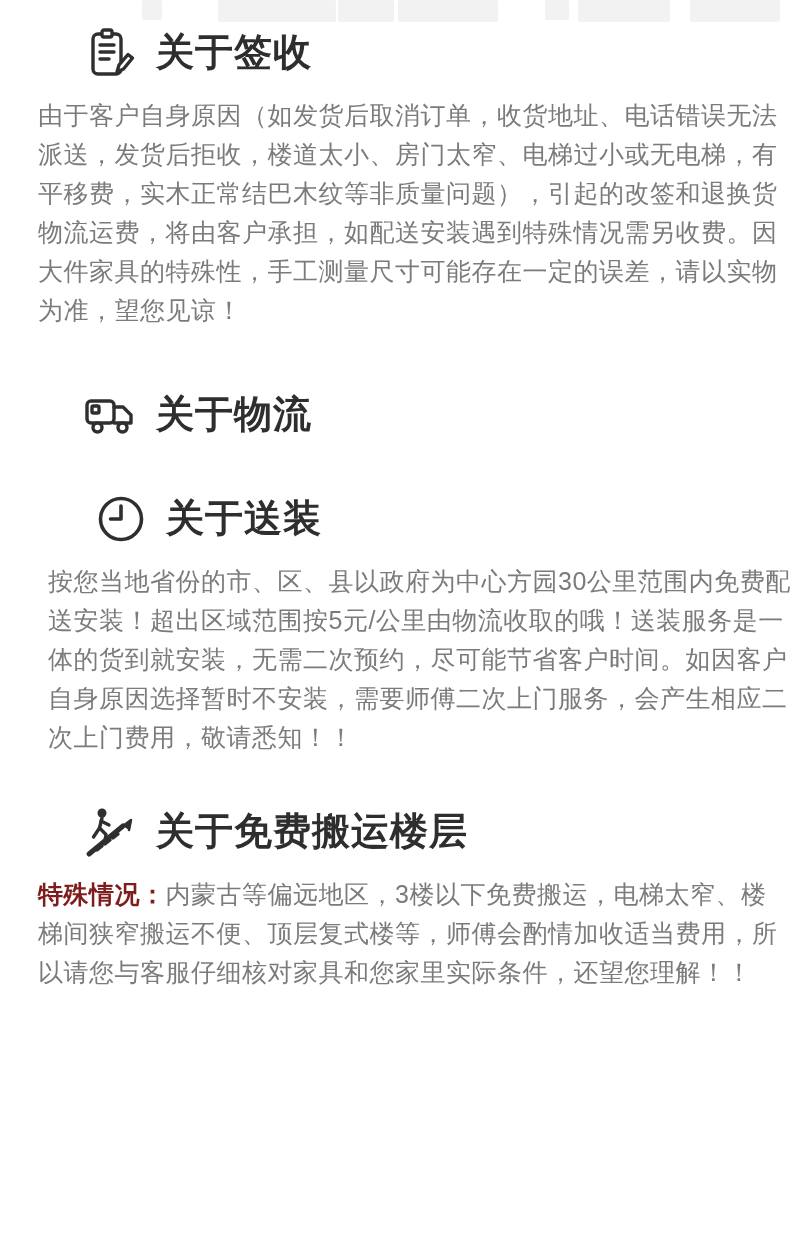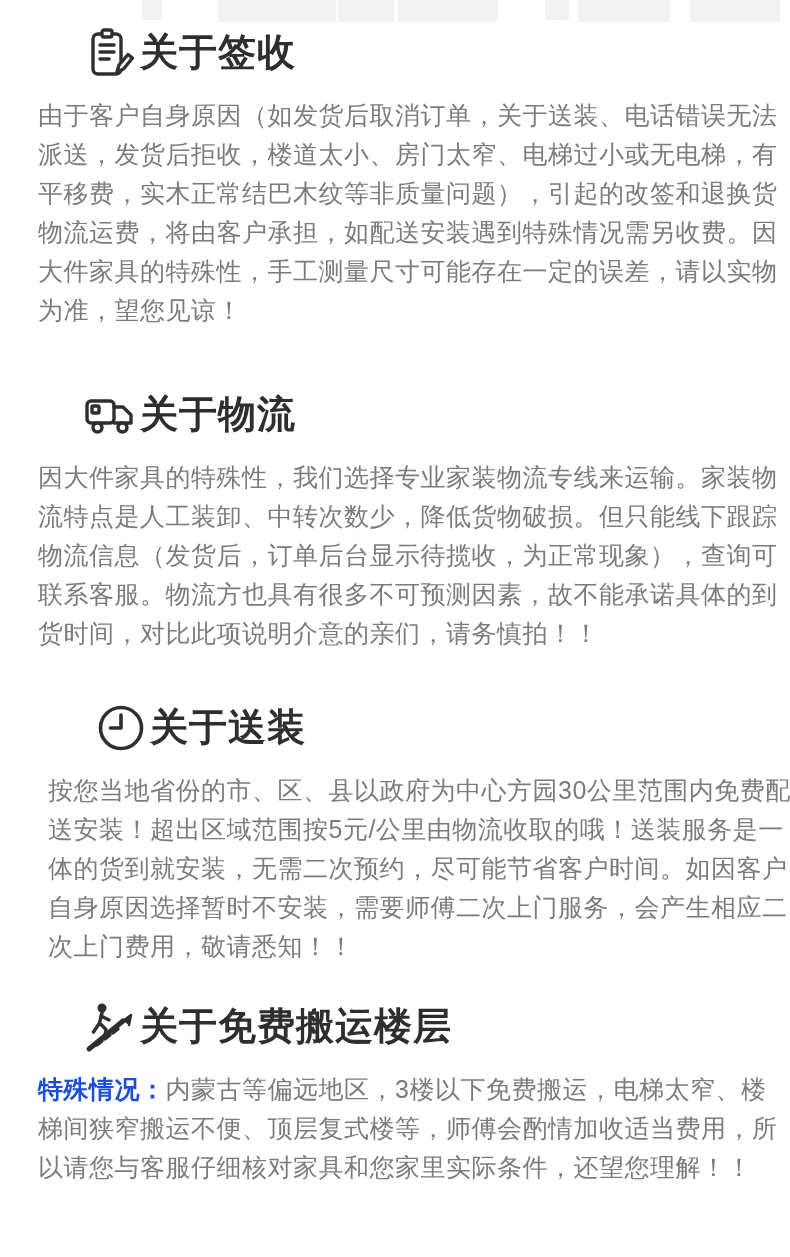--- a/index.html
+++ b/index.html
@@ -15,20 +15,21 @@
   .remnant {
     position: absolute;
     background: #f2f2f2;
     border-radius: 2px;
   }
   .section { position: relative; }
   .section-header {
     display: flex;
     align-items: center;
     padding-left: 82px;
+    gap: 16px;
   }
   .section-icon {
     width: 58px;
     height: 58px;
     flex: 0 0 58px;
     display: flex;
     align-items: center;
     justify-content: center;
   }
   .section-icon svg { width: 56px; height: 56px; display: block; }
@@ -43,26 +44,26 @@
     margin-top: 14px;
     padding-left: 38px;
     font-size: 25px;
     line-height: 39px;
     color: #7b7b7b;
     white-space: pre;
     letter-spacing: 0.5px;
   }
   .strong-label {
     font-weight: 700;
-    color: #1d4ed8;
+    color: #7f1d1d;
   }
   .s1 { margin-top: 24px; }
   .s2 { margin-top: 56px; }
   .s3 { margin-top: 46px; margin-left: 10px; }
-  .s4 { margin-top: 32px; }
+  .s4 { margin-top: 46px; }
 </style>
 </head>
 <body>
 
 <div>
   <div class="remnant" style="left:142px; top:0; width:20px; height:20px;"></div>
   <div class="remnant" style="left:218px; top:0; width:118px; height:22px;"></div>
   <div class="remnant" style="left:338px; top:0; width:56px; height:22px;"></div>
   <div class="remnant" style="left:398px; top:0; width:84px; height:22px;"></div>
   <div class="remnant" style="left:452px; top:0; width:46px; height:22px;"></div>
@@ -78,46 +79,41 @@
         <rect x="10" y="9" width="28" height="40" rx="5"></rect>
         <rect x="19" y="5" width="10" height="7" rx="2" fill="#ffffff"></rect>
         <line x1="17" y1="20" x2="31" y2="20"></line>
         <line x1="17" y1="27" x2="31" y2="27"></line>
         <line x1="17" y1="34" x2="26" y2="34"></line>
         <path d="M34 47 l2 -7 L45 29.5 l4.5 3.5 L40.5 44 l-6.5 3z" fill="#ffffff"></path>
       </svg>
     </span>
     <span class="section-title">关于签收</span>
   </div>
-  <p class="body-text"><span>由于客户自身原因（如发货后取消订单，关于送装、电话错误无法
+  <p class="body-text"><span>由于客户自身原因（如发货后取消订单，收货地址、电话错误无法
 派送，发货后拒收，楼道太小、房门太窄、电梯过小或无电梯，有
 平移费，实木正常结巴木纹等非质量问题），引起的改签和退换货
 物流运费，将由客户承担，如配送安装遇到特殊情况需另收费。因
 大件家具的特殊性，手工测量尺寸可能存在一定的误差，请以实物
 为准，望您见谅！</span></p>
 </div>
 
 <div class="section s2">
   <div class="section-header">
     <span class="section-icon">
       <svg viewBox="0 0 56 56" fill="none" stroke="#2f2f2f" stroke-width="3.4" stroke-linecap="round" stroke-linejoin="round">
         <rect x="4" y="14" width="27" height="22" rx="4"></rect>
         <rect x="9" y="19" width="7" height="7" rx="1.5"></rect>
         <path d="M31 20 h9 l8 8 v8 h-17"></path>
         <circle cx="14.5" cy="40.5" r="4.5" fill="#ffffff"></circle>
         <circle cx="39.5" cy="40.5" r="4.5" fill="#ffffff"></circle>
       </svg>
     </span>
     <span class="section-title">关于物流</span>
   </div>
-  <p class="body-text"><span>因大件家具的特殊性，我们选择专业家装物流专线来运输。家装物
-流特点是人工装卸、中转次数少，降低货物破损。但只能线下跟踪
-物流信息（发货后，订单后台显示待揽收，为正常现象），查询可
-联系客服。物流方也具有很多不可预测因素，故不能承诺具体的到
-货时间，对比此项说明介意的亲们，请务慎拍！！</span></p>
 </div>
 
 <div class="section s3">
   <div class="section-header">
     <span class="section-icon">
       <svg viewBox="0 0 56 56" fill="none" stroke="#2f2f2f" stroke-width="3.6" stroke-linecap="round" stroke-linejoin="round">
         <circle cx="28" cy="28" r="20.5"></circle>
         <path d="M28 15 V28 H17.5"></path>
       </svg>
     </span>

